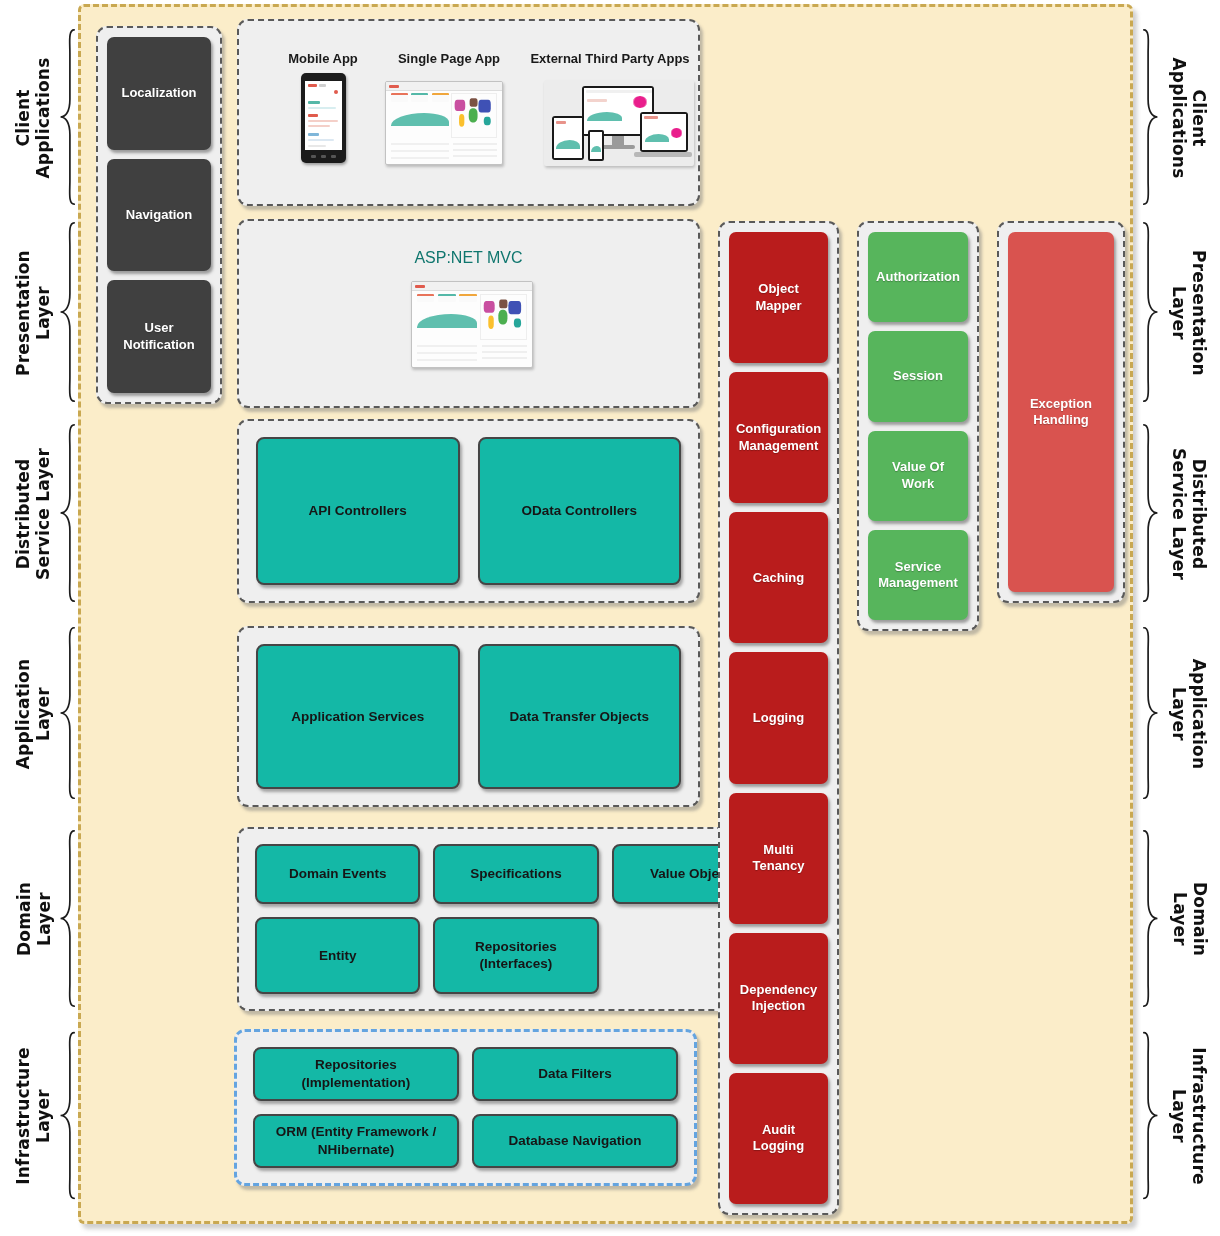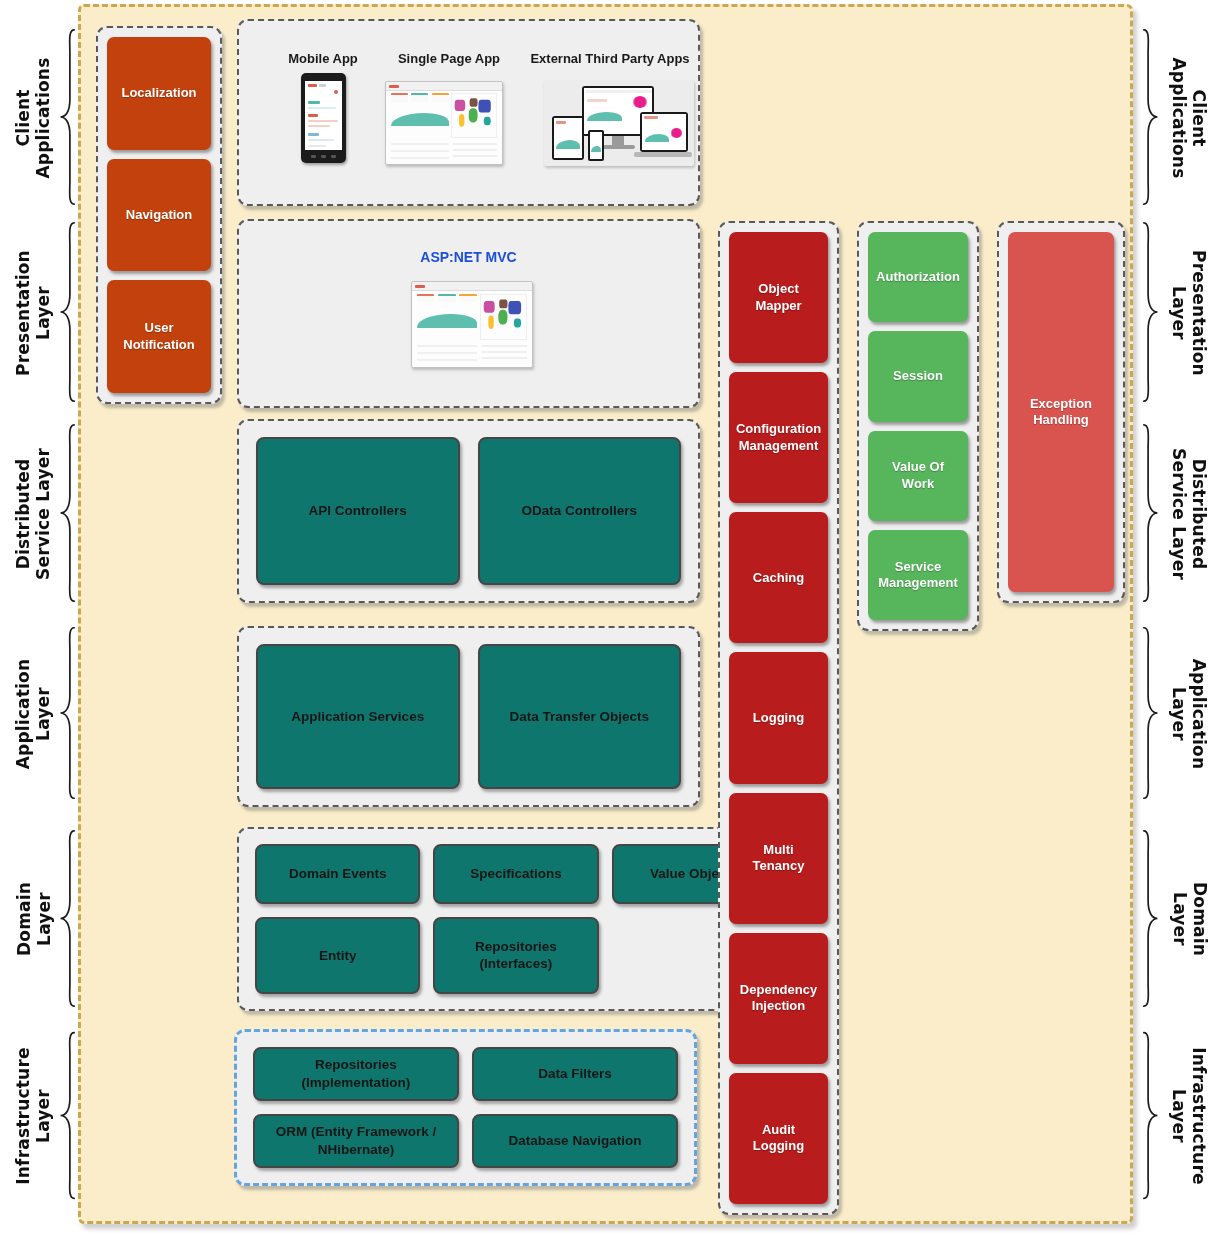--- a/index.html
+++ b/index.html
@@ -20,27 +20,27 @@
   }
   .infra-border{border:3px dashed #64A4E0;}
   
   .colcol{display:flex;flex-direction:column;gap:9px;padding:9px;}
   .mbox{
     flex:1;display:flex;align-items:center;justify-content:center;text-align:center;
     border-radius:7px;color:#fff;font-weight:bold;font-size:13px;line-height:1.25;
     padding:4px 8px;box-sizing:border-box;
     box-shadow:2px 3px 3px rgba(90,90,90,.55);text-shadow:0 1px 1px rgba(0,0,0,.25);
   }
-  .blue{background:#c2410c;}
+  .blue{background:#404040;}
   .cyan{background:#b91c1c;}
   .green{background:#57B55C;}
   .red{background:#D9534F;}
   
   .cream{
-    background:#0f766e;border:2px solid #454545;border-radius:8px;
+    background:#14b8a6;border:2px solid #454545;border-radius:8px;
     display:flex;align-items:center;justify-content:center;text-align:center;
     font-weight:bold;font-size:13.5px;color:#161616;line-height:1.3;
     padding:4px 10px;box-sizing:border-box;box-shadow:2px 3px 3px rgba(90,90,90,.5);
   }
   .row2{display:flex;gap:18px;padding:16px 17px;box-sizing:border-box;}
   .row2 .cream{flex:1;}
   .grid3{display:grid;grid-template-columns:1fr 1fr 1fr;gap:13px;padding:15px 16px;box-sizing:border-box;}
   .grid2{display:grid;grid-template-columns:1fr 1fr;gap:13px;padding:15px 16px;box-sizing:border-box;}
   
   .vlabel{
@@ -259,21 +259,21 @@
           <i class="bar" style="left:2px;top:2px;width:14px;height:3px;background:#e8938a;position:absolute"></i>
           <div class="teal-wave" style="left:6%;top:55%;width:56%;height:22%"></div>
           <div class="pink-blob" style="right:6%;top:38%;width:13px;height:10px"></div>
         </div>
       </div>
       <div class="lap-base" style="left:90px;top:72px;width:58px;height:5px"></div>
     </div>
   </div>
 
   <div class="gbox" style="left:237px;top:219px;width:463px;height:189px">
-    <div style="position:absolute;left:0;right:0;top:28px;text-align:center;font-weight:bold;font-size:14px;color:#1d4ed8">ASP:NET MVC</div>
+    <div style="position:absolute;left:0;right:0;top:28px;text-align:center;font-weight:normal;font-size:16px;color:#0f766e">ASP:NET MVC</div>
     <div class="web-dash" style="left:172px;top:60px;width:120px;height:85px">
       <div class="tb">
           <i></i>
         </div>
       <div class="cards">
           <i></i>
           <i></i>
           <i></i>
         </div>
       <div class="teal-wave" style="left:4%;top:38%;width:50%;height:16%"></div>

